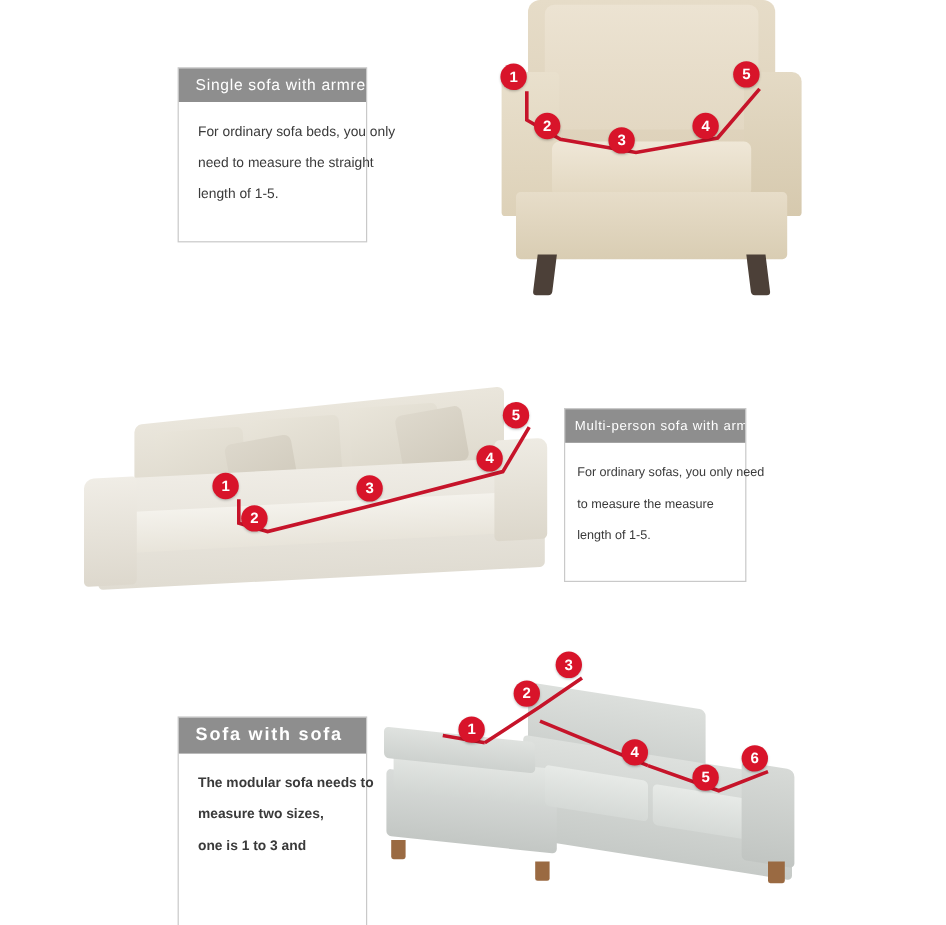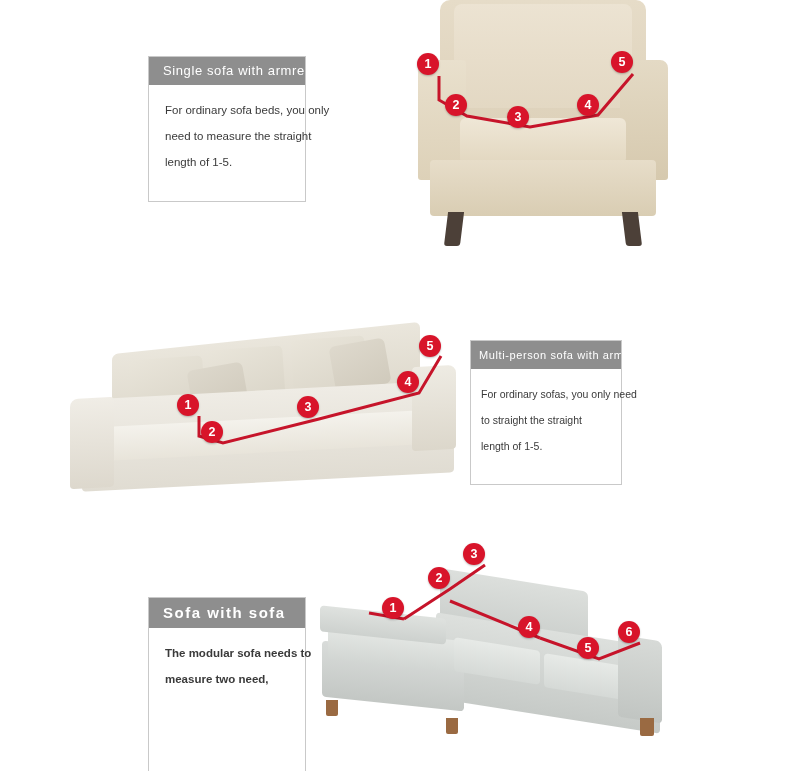--- a/index.html
+++ b/index.html
@@ -260,21 +260,21 @@
     <div class="body"></div>
     <div class="seatline"></div>
     <div class="arm-l"></div>
     <div class="arm-r"></div>
   </div>
 
   <div class="caption-card" style="left:470px; top:40px; width:152px; height:145px;">
     <div class="caption-header" style="font-size:11px; padding:0 8px;">Multi-person sofa with armrests</div>
     <div class="caption-body" style="padding:12px 10px 10px 10px; font-size:10.5px;">
       <div class="line">For ordinary sofas, you only need</div>
-      <div class="line">to straight the straight</div>
+      <div class="line">to measure the measure</div>
       <div class="line">length of 1-5.</div>
     </div>
   </div>
 </div>
 
 <div class="section" id="section-3">
 
   <div class="sofa" id="sectional" style="top:20px;">
     <div class="main-back"></div>
     <div class="main-body"></div>
@@ -286,21 +286,22 @@
     <div class="main-arm"></div>
     <div class="leg1"></div>
     <div class="leg2"></div>
     <div class="leg3"></div>
   </div>
 
   <div class="caption-card" style="left:148px; top:45px; width:158px; height:190px;">
     <div class="caption-header big" style="height:30px; line-height:30px;">Sofa with sofa</div>
     <div class="caption-body">
       <div class="line">The modular sofa needs to</div>
-      <div class="line">measure two need,</div>
+      <div class="line">measure two sizes,</div>
+      <div class="line">one is 1 to 3 and</div>
     </div>
   </div>
 </div>
 
 <svg class="overlay" height="771" width="788">
 
   <polyline points="439,76 439,100 467,116 530,127 598,115 633,74" fill="none" stroke="#c6142a" stroke-width="3"></polyline>
 
   <polyline points="199,416 199,436 223,443 319,419 419,393 441,356" fill="none" stroke="#c6142a" stroke-width="3"></polyline>
 

